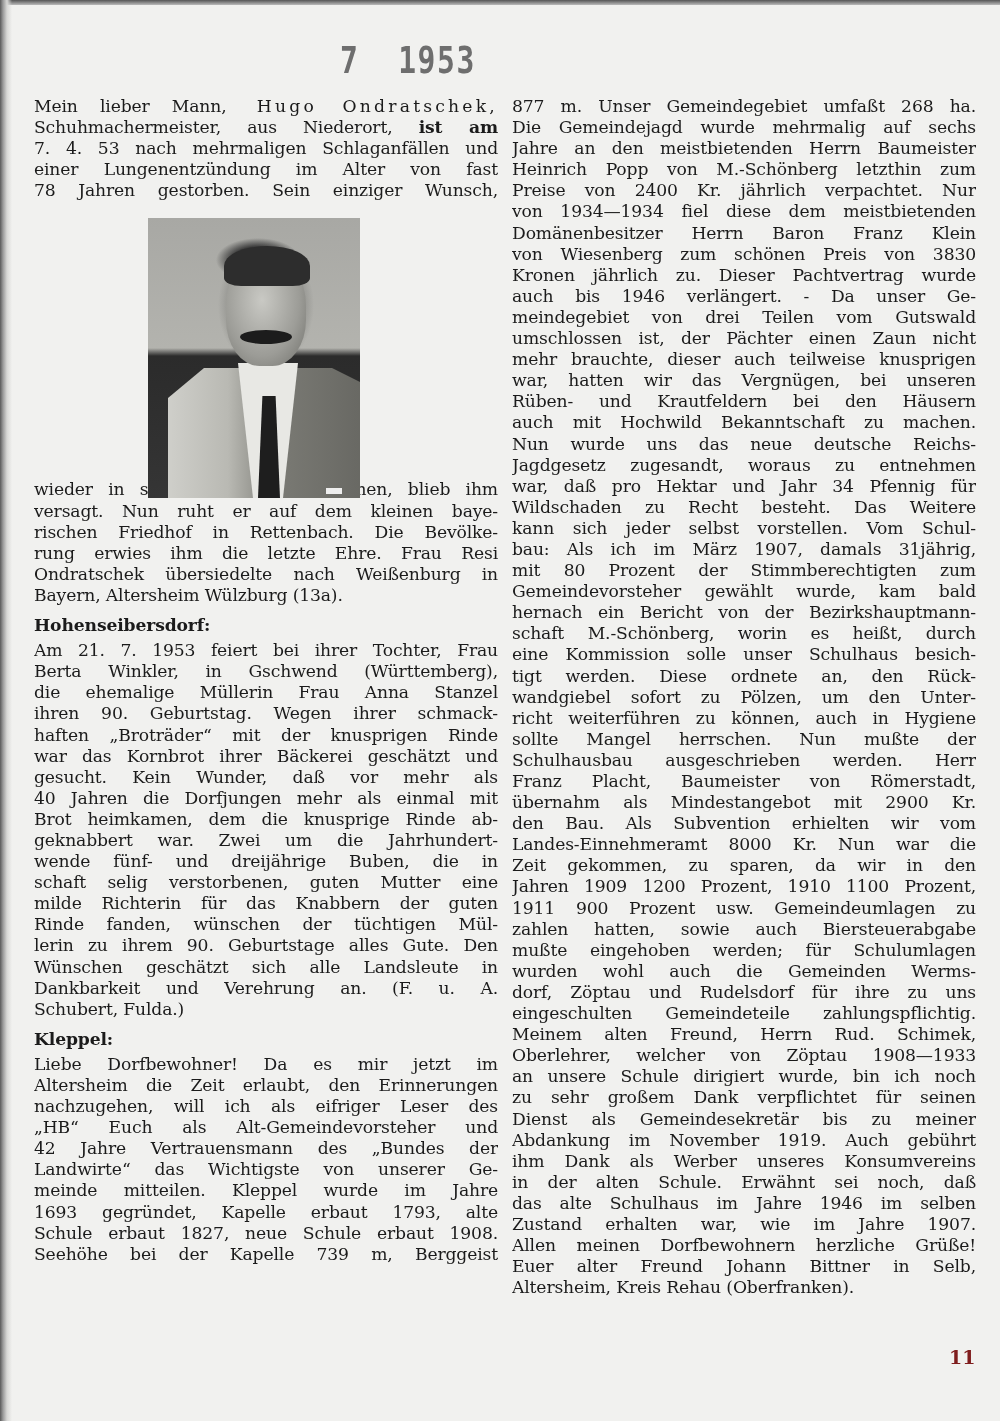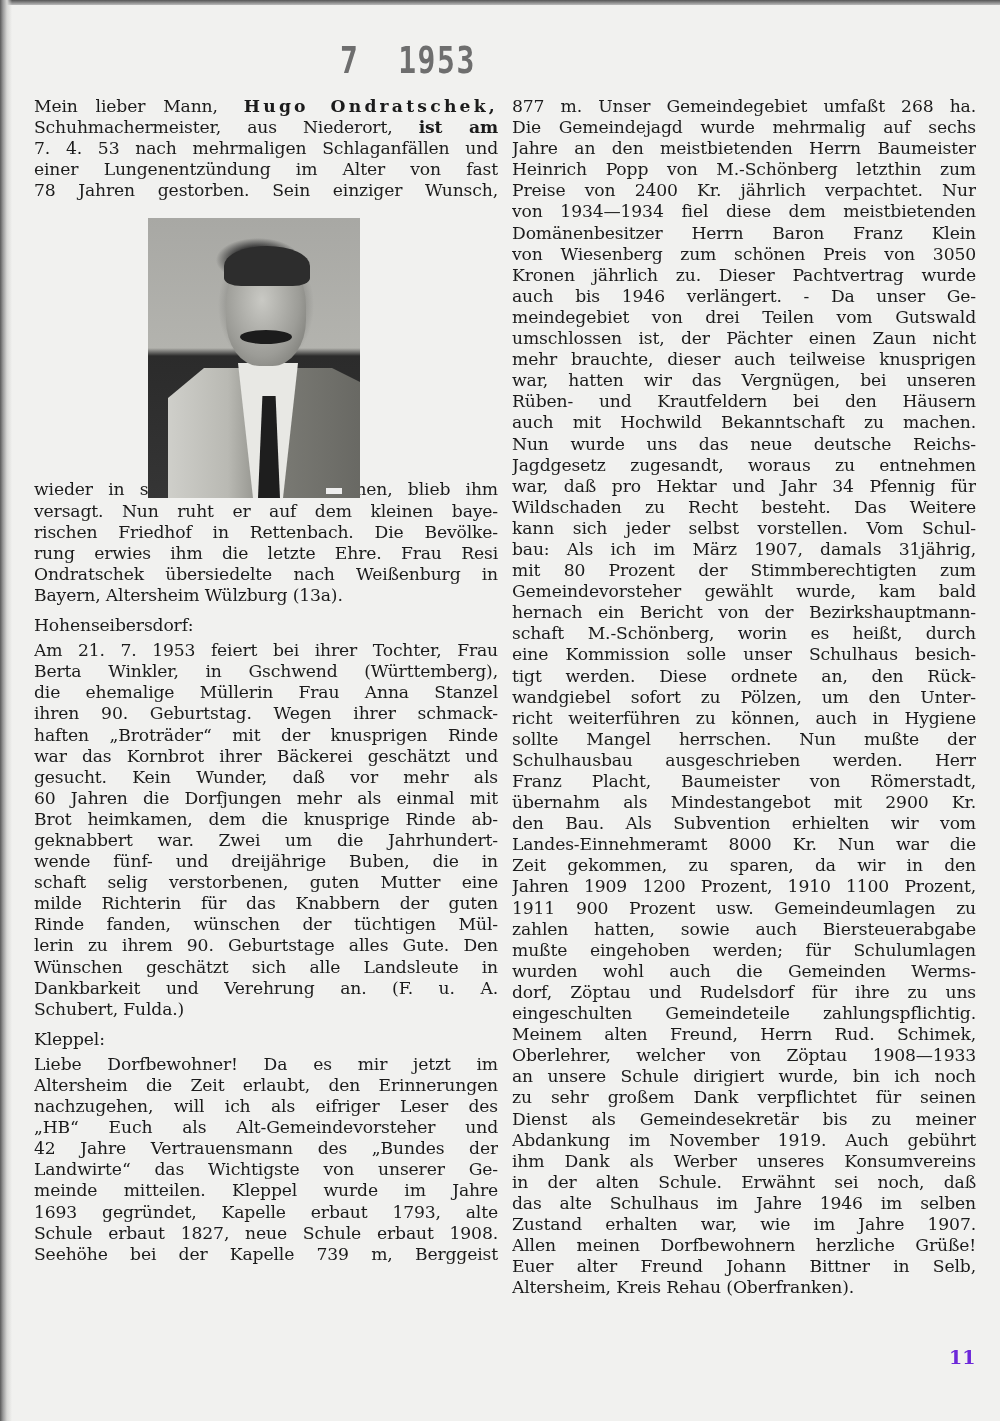--- a/index.html
+++ b/index.html
@@ -26,23 +26,23 @@
   }
   .col {
     position: absolute; top: 96px; width: 464px;
     font-size: 17.2px; line-height: 21.1px;
     text-align: justify; letter-spacing: -0.15px;
   }
   .col-left { left: 34px; }
   .col-right { left: 512px; }
   .line { display: block; white-space: nowrap; text-align: justify; text-align-last: justify; height: 21.1px; overflow: hidden; }
   .line.last { text-align-last: left; }
-  .spaced { letter-spacing: 3.2px; font-weight: bold; margin-left: 8px; }
+  .spaced { letter-spacing: 3.2px; font-weight: normal; margin-left: 8px; }
   .bold { font-weight: bold; }
-  .heading { font-weight: normal; font-family: "DejaVu Serif", "Liberation Serif", serif; display: block; height: 21.1px; margin-top: 9px; margin-bottom: 4px; }
+  .heading { font-weight: bold; font-family: "DejaVu Serif", "Liberation Serif", serif; display: block; height: 21.1px; margin-top: 9px; margin-bottom: 4px; }
   .photo {
     position: absolute; left: 148px; top: 218px; width: 212px; height: 280px;
     background:
       radial-gradient(ellipse 48px 62px at 118px 88px, #9a9a96 0, #7d7d79 55%, rgba(0,0,0,0) 100%),
       radial-gradient(ellipse 26px 8px at 112px 124px, #222 0, #333 60%, rgba(0,0,0,0) 100%),
       radial-gradient(ellipse 42px 22px at 110px 42px, #2e2e2e 0, #3a3a3a 60%, rgba(0,0,0,0) 100%),
       linear-gradient(180deg, #a8a8a4 0, #b3b3ae 130px, #2b2b2b 138px, #353535 280px);
     overflow: hidden;
   }
   .photo .jacket {
@@ -74,21 +74,21 @@
     position: absolute; left: 92px; top: 112px; width: 52px; height: 14px;
     border-radius: 50%;
     background: #1c1c1c;
   }
   .photo .pocket {
     position: absolute; left: 178px; top: 270px; width: 16px; height: 6px;
     background: #eee;
   }
   .page-number {
     position: absolute; left: 949px; top: 1346px;
-    font-weight: bold; font-size: 19px; color: #6d28d9;
+    font-weight: bold; font-size: 19px; color: #7f1d1d;
   }
 </style>
 </head>
 <body>
 
 <div class="page-edge-top"></div>
 <div class="page-edge-left"></div>
 
 <div class="stamp">7  1953</div>
 
@@ -112,21 +112,21 @@
 
   <span class="heading">Hohenseibersdorf:</span>
   <div id="hohen">
       <span class="line">Am 21. 7. 1953 feiert bei ihrer Tochter, Frau</span>
       <span class="line">Berta Winkler, in Gschwend (Württemberg),</span>
       <span class="line">die ehemalige Müllerin Frau Anna Stanzel</span>
       <span class="line">ihren 90. Geburtstag. Wegen ihrer schmack-</span>
       <span class="line">haften „Broträder“ mit der knusprigen Rinde</span>
       <span class="line">war das Kornbrot ihrer Bäckerei geschätzt und</span>
       <span class="line">gesucht. Kein Wunder, daß vor mehr als</span>
-      <span class="line">60 Jahren die Dorfjungen mehr als einmal mit</span>
+      <span class="line">40 Jahren die Dorfjungen mehr als einmal mit</span>
       <span class="line">Brot heimkamen, dem die knusprige Rinde ab-</span>
       <span class="line">geknabbert war. Zwei um die Jahrhundert-</span>
       <span class="line">wende fünf- und dreijährige Buben, die in</span>
       <span class="line">schaft selig verstorbenen, guten Mutter eine</span>
       <span class="line">milde Richterin für das Knabbern der guten</span>
       <span class="line">Rinde fanden, wünschen der tüchtigen Mül-</span>
       <span class="line">lerin zu ihrem 90. Geburtstage alles Gute. Den</span>
       <span class="line">Wünschen geschätzt sich alle Landsleute in</span>
       <span class="line">Dankbarkeit und Verehrung an. (F. u. A.</span>
       <span class="line last">Schubert, Fulda.)</span>
@@ -158,21 +158,21 @@
 </div>
 
 <div class="col col-right" id="right">
     <span class="line">877 m. Unser Gemeindegebiet umfaßt 268 ha.</span>
     <span class="line">Die Gemeindejagd wurde mehrmalig auf sechs</span>
     <span class="line">Jahre an den meistbietenden Herrn Baumeister</span>
     <span class="line">Heinrich Popp von M.-Schönberg letzthin zum</span>
     <span class="line">Preise von 2400 Kr. jährlich verpachtet. Nur</span>
     <span class="line">von 1934—1934 fiel diese dem meistbietenden</span>
     <span class="line">Domänenbesitzer Herrn Baron Franz Klein</span>
-    <span class="line">von Wiesenberg zum schönen Preis von 3050</span>
+    <span class="line">von Wiesenberg zum schönen Preis von 3830</span>
     <span class="line">Kronen jährlich zu. Dieser Pachtvertrag wurde</span>
     <span class="line">auch bis 1946 verlängert. - Da unser Ge-</span>
     <span class="line">meindegebiet von drei Teilen vom Gutswald</span>
     <span class="line">umschlossen ist, der Pächter einen Zaun nicht</span>
     <span class="line">mehr brauchte, dieser auch teilweise knusprigen</span>
     <span class="line">war, hatten wir das Vergnügen, bei unseren</span>
     <span class="line">Rüben- und Krautfeldern bei den Häusern</span>
     <span class="line">auch mit Hochwild Bekanntschaft zu machen.</span>
     <span class="line">Nun wurde uns das neue deutsche Reichs-</span>
     <span class="line">Jagdgesetz zugesandt, woraus zu entnehmen</span>

